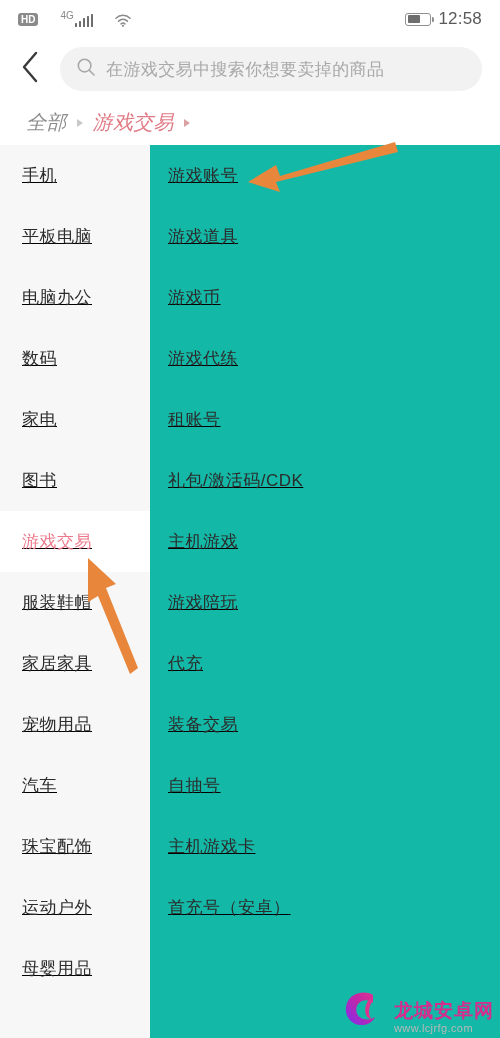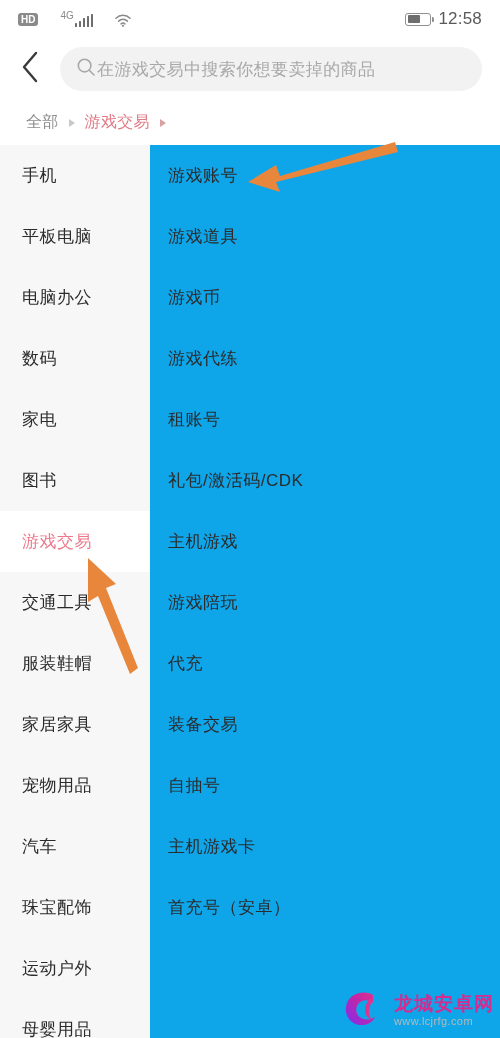--- a/index.html
+++ b/index.html
@@ -65,52 +65,53 @@
   .back-btn {
     width:60px; height:62px;
     display:flex; align-items:center; justify-content:center;
     flex:0 0 auto;
   }
   .search-field {
     flex:1 1 auto;
     height:44px; margin-right:18px;
     background:#f2f2f2; border-radius:22px;
     display:flex; align-items:center;
-    padding:0 16px; gap:1px;
+    padding:0 16px; gap:10px;
     overflow:hidden;
   }
   .search-ph {
     font-size:17px; color:#a8a8a8;
     white-space:nowrap;
     letter-spacing:0.4px;
   }
 
   
   .breadcrumb {
     position:absolute; top:100px; left:0;
     width:500px; height:45px;
     display:flex; align-items:center;
     padding-left:26px; gap:10px;
     background:#ffffff;
   }
-  .crumb { font-size:16px; color:#8d8d8d; letter-spacing:0.3px; }
+  .crumb { font-size:20px; color:#8d8d8d; letter-spacing:0.3px;font-style:italic; }
   .crumb.active { color:#e07a85; }
   .crumb-sep {
     width:0; height:0;
     border-left:6px solid #d9a2a2;
     border-top:4px solid transparent;
     border-bottom:4px solid transparent;
   }
   .crumb-sep.dim { border-left-color:#c8c8c8; }
 
   
   .columns {
     position:absolute; top:145px; left:0;
     width:500px; height:893px;
     display:flex;
+    text-decoration:underline;
   }
   .sidebar {
     width:150px; height:893px;
     background:#f7f7f7;
     position:relative;
     overflow:hidden;
   }
   .cat-row {
     height:61px;
     display:flex; align-items:center;
@@ -118,42 +119,42 @@
     font-size:17px; color:#2b2b2b;
     letter-spacing:0.5px;
     position:relative;
   }
   .cat-row.selected {
     background:#ffffff;
     color:#ec7a8c;
   }
   .content {
     width:350px; height:893px;
-    background:#0ea5e9;
+    background:#14b8a6;
     position:relative;
     overflow:hidden;
   }
   .sub-row {
     height:61px;
     display:flex; align-items:center;
     padding-left:18px;
     font-size:17px; color:#2b2b2b;
     letter-spacing:0.5px;
   }
 
   
   .anno { position:absolute; pointer-events:none; }
   .arrow-top { top:138px; left:240px; }
   .arrow-left { top:552px; left:72px; }
 
   
   .watermark {
     position:absolute;
     right:6px; bottom:4px;
-    display:flex; align-items:center; gap:10px;
+    display:flex; align-items:flex-end; gap:10px;
   }
   .wm-text { display:flex; flex-direction:column; line-height:1; }
   .wm-name {
     font-size:19px; font-weight:bold;
     color:#d62b8f; letter-spacing:1px;
   }
   .wm-url {
     font-size:11px; color:#b9b9b9;
     letter-spacing:0.4px; margin-top:3px;
   }
@@ -234,23 +235,20 @@
           <span>数码</span>
         </div>
         <div class="cat-row">
           <span>家电</span>
         </div>
         <div class="cat-row">
           <span>图书</span>
         </div>
         <div class="cat-row selected">
           <span>游戏交易</span>
-        </div>
-        <div class="cat-row">
-          <span>交通工具</span>
         </div>
         <div class="cat-row">
           <span>服装鞋帽</span>
         </div>
         <div class="cat-row">
           <span>家居家具</span>
         </div>
         <div class="cat-row">
           <span>宠物用品</span>
         </div>

